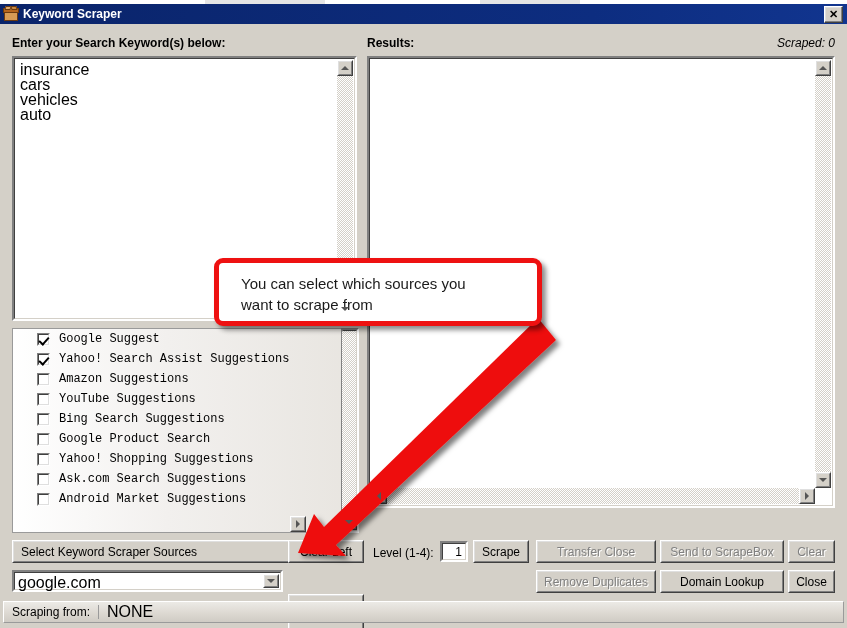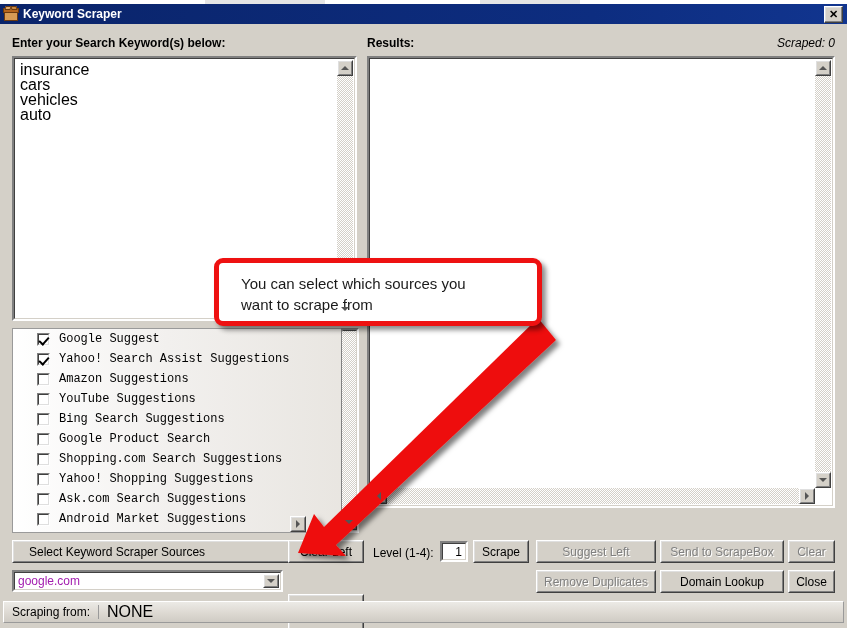--- a/index.html
+++ b/index.html
@@ -205,21 +205,21 @@
     border-color: #808080 #ffffff #ffffff #808080;
     box-sizing: border-box;
   }
   #combo::before{
     content:''; position:absolute; left:0; top:0; right:0; bottom:0;
     border:1px solid; border-color:#404040 #d4d0c8 #d4d0c8 #404040;
     pointer-events:none;
   }
   #combo-value {
     position: absolute; left: 4px; top: 2px;
-    font-size: 12px; color: #a21caf;
+    font-size: 16px; color: #000000;
   }
   #combo-arrow {
     position: absolute; right: 2px; top: 2px; width: 16px; height: 14px;
     background: #d4d0c8;
     border: 1px solid;
     border-color: #ffffff #404040 #404040 #ffffff;
     box-sizing: border-box;
     display: flex; align-items: center; justify-content: center;
   }
   #combo-arrow::before{
@@ -339,24 +339,20 @@
     <div class="src-row">
       <span class="cbx"></span>
       <span class="src-label">Bing Search Suggestions</span>
     </div>
     <div class="src-row">
       <span class="cbx"></span>
       <span class="src-label">Google Product Search</span>
     </div>
     <div class="src-row">
       <span class="cbx"></span>
-      <span class="src-label">Shopping.com Search Suggestions</span>
-    </div>
-    <div class="src-row">
-      <span class="cbx"></span>
       <span class="src-label">Yahoo! Shopping Suggestions</span>
     </div>
     <div class="src-row">
       <span class="cbx"></span>
       <span class="src-label">Ask.com Search Suggestions</span>
     </div>
     <div class="src-row">
       <span class="cbx"></span>
       <span class="src-label">Android Market Suggestions</span>
     </div>
@@ -388,30 +384,30 @@
     <div class="sb-h" style="right:18px;">
       <div class="sb-btn" style="left:0; top:0;">
           <span class="arr arr-left"></span>
         </div>
       <div class="sb-btn" style="right:0; top:0;">
           <span class="arr arr-right"></span>
         </div>
     </div>
   </div>
 
-  <div class="btn" style="left:12px; top:540px; width:295px; height:23px; justify-content:flex-start; padding-left:16px;">Select Keyword Scraper Sources</div>
+  <div class="btn" style="left:12px; top:540px; width:295px; height:23px; justify-content:flex-start; padding-left:8px;">Select Keyword Scraper Sources</div>
   <div class="btn" style="left:288px; top:540px; width:76px; height:23px;">Clear Left</div>
 
   <div class="lbl lbl-normal" style="left:373px; top:546px;">Level (1-4):</div>
   <div id="level-field">
     <span id="level-value">1</span>
   </div>
 
   <div class="btn" style="left:473px; top:540px; width:56px; height:23px;">Scrape</div>
-  <div class="btn disabled" style="left:536px; top:540px; width:120px; height:23px;">Suggest Left</div>
+  <div class="btn disabled" style="left:536px; top:540px; width:120px; height:23px;">Transfer Close</div>
   <div class="btn disabled" style="left:660px; top:540px; width:124px; height:23px;">Send to ScrapeBox</div>
   <div class="btn disabled" style="left:788px; top:540px; width:47px; height:23px;">Clear</div>
 
   <div id="combo">
     <span id="combo-value">google.com</span>
     <span id="combo-arrow">
         <span class="arr arr-down"></span>
       </span>
   </div>
   <div class="btn" style="left:288px; top:594px; width:76px; height:40px;">Append A-Z</div>

